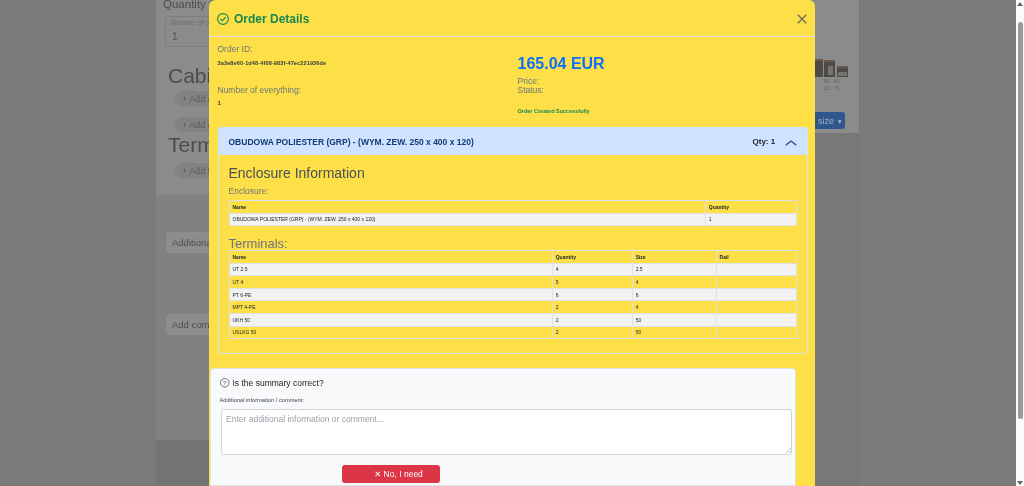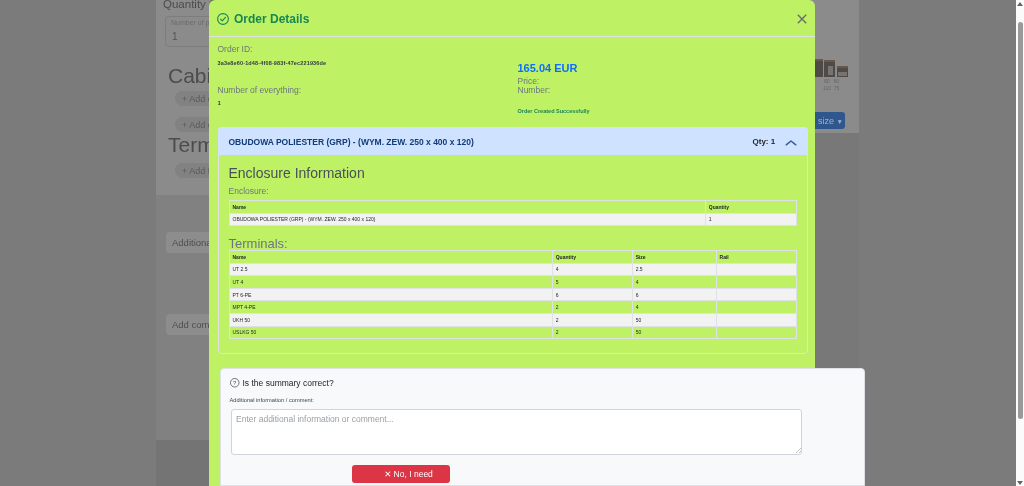--- a/index.html
+++ b/index.html
@@ -47,39 +47,39 @@
 
 <div class="abs" style="left:1016px;top:0;width:8px;height:486px;background:#fbfbfb;"></div>
 <div class="abs" style="left:1017.5px;top:22px;width:5px;height:397px;background:#9a9a9a;border-radius:2.5px;"></div>
 <svg class="abs" style="left:1017px;top:1.5px;" width="6" height="4" viewBox="0 0 6 4">
       <path d="M3 0 L6 4 L0 4 Z" fill="#636363"></path>
     </svg>
 <svg class="abs" style="left:1017px;top:481px;" width="6" height="4" viewBox="0 0 6 4">
       <path d="M0 0 L6 0 L3 4 Z" fill="#636363"></path>
     </svg>
 
-<div class="abs" style="left:209px;top:0px;width:606px;height:486px;background:#bef264;border-radius:6px 6px 0 0;">
+<div class="abs" style="left:209px;top:0px;width:606px;height:486px;background:#fde047;border-radius:6px 6px 0 0;">
 
   <div class="abs" style="left:0;top:0;width:606px;height:37px;border-bottom:1px solid #dee2e6;"></div>
   <svg class="abs" style="left:8px;top:12.5px;" width="12" height="12" viewBox="0 0 16 16" fill="none">
     <circle cx="8" cy="8" r="7.2" stroke="#198754" stroke-width="1.5"></circle>
     <path d="M4.7 8.2 L7 10.4 L11.3 5.8" stroke="#198754" stroke-width="1.5" stroke-linecap="round" stroke-linejoin="round"></path>
   </svg>
   <div class="abs" style="left:25px;top:11.5px;font-size:12px;font-weight:bold;color:#198754;">Order Details</div>
   <svg class="abs" style="left:588px;top:13.5px;" width="10" height="10" viewBox="0 0 10 10">
     <path d="M0.8 0.8 L9.2 9.2 M9.2 0.8 L0.8 9.2" stroke="#686868" stroke-width="1.3"></path>
   </svg>
 
   <div class="abs" style="left:8.5px;top:44px;font-size:8.5px;color:#6c757d;">Order ID:</div>
   <div class="abs" style="left:8.5px;top:60px;font-size:5.5px;font-weight:bold;color:#343a40;letter-spacing:0.15px;">3a3e8e60-1d48-4f08-983f-47ec221936de</div>
   <div class="abs" style="left:8.5px;top:85px;font-size:8.5px;color:#6c757d;">Number of everything:</div>
   <div class="abs" style="left:8.5px;top:100px;font-size:6px;font-weight:bold;color:#343a40;">1</div>
   <div class="abs" style="left:308.5px;top:44px;font-size:8.5px;color:#6c757d;margin-top:32px;">Price:</div>
-  <div class="abs" style="left:308.5px;top:62px;font-size:11px;font-weight:bold;color:#0d6efd;">165.04 EUR</div>
-  <div class="abs" style="left:308.5px;top:85px;font-size:8.5px;color:#6c757d;">Number:</div>
+  <div class="abs" style="left:308.5px;top:55px;font-size:16px;font-weight:bold;color:#0d6efd;">165.04 EUR</div>
+  <div class="abs" style="left:308.5px;top:85px;font-size:8.5px;color:#6c757d;">Status:</div>
   <div class="abs" style="left:308.5px;top:108px;font-size:5.5px;font-weight:bold;color:#198754;">Order Created Successfully</div>
 
   <div class="abs" style="left:8.5px;top:127px;width:590px;height:227px;border:1px solid #dee2e6;border-radius:4px;">
     <div class="abs" style="left:-1px;top:-1px;width:590px;height:28px;background:#cfe2ff;border-radius:4px 4px 0 0;"></div>
     <div class="abs" style="left:10px;top:9px;font-size:8.5px;font-weight:bold;color:#113c77;">OBUDOWA POLIESTER (GRP) - (WYM. ZEW. 250 x 400 x 120)</div>
     <div class="abs" style="left:534px;top:9px;font-size:8px;font-weight:bold;color:#212529;">Qty: 1</div>
     <svg class="abs" style="left:566px;top:12px;" width="12" height="6" viewBox="0 0 12 6" fill="none">
       <path d="M1.2 4.8 L6 1 L10.8 4.8" stroke="#395a94" stroke-width="1.5" stroke-linecap="round" stroke-linejoin="round"></path>
     </svg>
 
@@ -146,21 +146,21 @@
                 <td style="border:1px solid #dee2e6;padding:0 3px;">USLKG 50</td>
                 <td style="border:1px solid #dee2e6;padding:0 3px;">2</td>
                 <td style="border:1px solid #dee2e6;padding:0 3px;">50</td>
                 <td style="border:1px solid #dee2e6;padding:0 3px;"></td>
               </tr>
       </tbody>
           </table>
     </div>
   </div>
 
-  <div class="abs" style="left:11px;top:368px;width:645px;height:118px;background:#f8f9fa;border:1px solid #dee2e6;border-radius:4px 4px 0 0;">
+  <div class="abs" style="left:1px;top:368px;width:586px;height:118px;background:#f8f9fa;border:1px solid #dee2e6;border-radius:4px 4px 0 0;">
     <svg class="abs" style="left:9px;top:9px;" width="9.5" height="9.5" viewBox="0 0 16 16" fill="none">
       <circle cx="8" cy="8" r="7.2" stroke="#495057" stroke-width="1.3"></circle>
       <text x="8" y="11.5" text-anchor="middle" font-size="10" fill="#495057" font-family="Liberation Sans">?</text>
     </svg>
     <div class="abs" style="left:21.5px;top:9px;font-size:8.5px;color:#212529;">Is the summary correct?</div>
     <div class="abs" style="left:8.5px;top:28px;font-size:5.7px;color:#3f464e;">Additional information / comment:</div>
     <div class="abs" style="left:10px;top:40px;width:570.5px;height:45.5px;background:#fff;border:1px solid #ced4da;border-radius:3px;"></div>
     <div class="abs" style="left:15px;top:44.5px;font-size:8.5px;color:#9aa0a6;">Enter additional information or comment...</div>
     <svg class="abs" style="left:574px;top:78px;" width="7" height="7" viewBox="0 0 7 7">
       <path d="M6 1 L1 6 M6 4 L4 6" stroke="#b5b5b5" stroke-width="0.8"></path>

